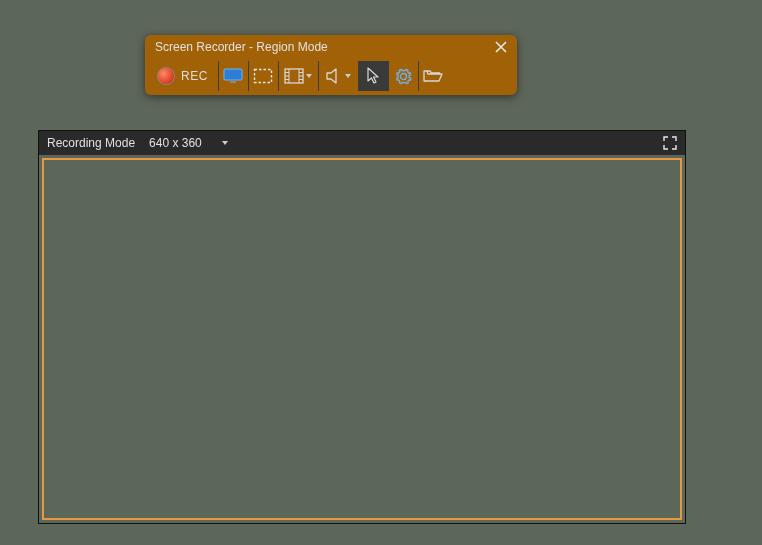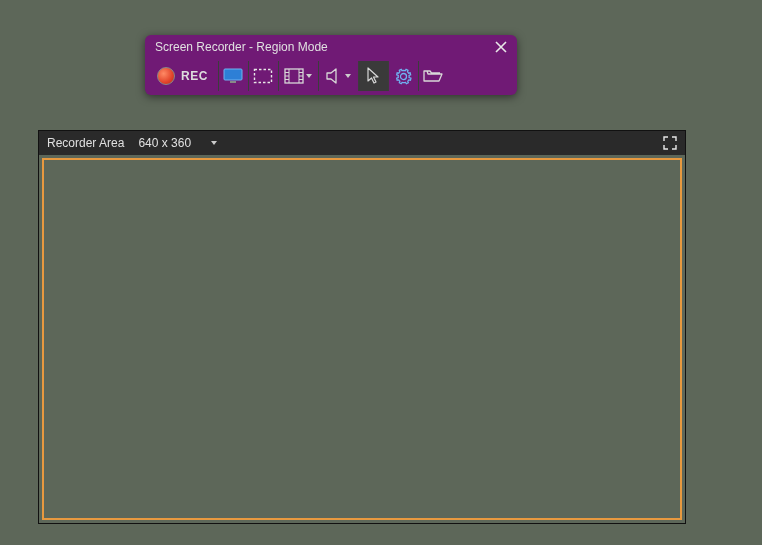--- a/index.html
+++ b/index.html
@@ -11,21 +11,21 @@
     font-size: 12px;
     color: #e8e8e8;
     position: relative;
     overflow: hidden;
   }
   .toolbar-window {
     position: absolute;
     left: 145px;
     top: 35px;
     width: 372px;
-    background: #701a75;
+    background: #a16207;
     border-radius: 6px;
     box-shadow: 0 2px 8px rgba(0,0,0,0.5);
   }
   .title-row {
     height: 24px;
     display: flex;
     align-items: center;
     padding: 0 6px 0 10px;
   }
   .title-text {
@@ -37,21 +37,20 @@
     width: 20px; height: 20px;
     display:flex; align-items:center; justify-content:center;
     cursor:pointer;
   }
   .tool-row {
     height: 36px;
     display: flex;
     align-items: stretch;
     padding: 2px 4px 4px 8px;
     gap: 0;
-    font-weight: bold;
   }
   .rec-btn {
     display:flex; align-items:center; gap:6px;
     padding: 0 10px 0 4px;
     cursor:pointer;
   }
   .rec-dot {
     width: 18px; height: 18px; border-radius:50%;
     background: radial-gradient(circle at 35% 35%, #ff8a65, #e2442a 60%, #b02a18);
     border: 1px solid #888;
@@ -163,21 +162,21 @@
     <div class="tbtn">
       <svg width="20" height="16" viewBox="0 0 20 16">
         <path d="M1 3 L1 13 L16 13 L19 6 L5 6 L4 3 Z M1 3 L7 3 L8.5 5 L17 5" fill="none" stroke="#d8d8d8" stroke-width="1.3" stroke-linejoin="round"></path>
       </svg>
     </div>
   </div>
 </div>
 
 <div class="region-panel">
   <div class="region-header">
-    <span>Recorder Area</span>
+    <span>Recording Mode</span>
     <div class="dim-select">
       <span>640 x 360</span>
       <span class="drop-caret"></span>
     </div>
     <div class="spacer"></div>
     <div class="expand-btn">
       <svg width="14" height="14" viewBox="0 0 14 14">
         <path d="M1 5 L1 1 L5 1 M9 1 L13 1 L13 5 M13 9 L13 13 L9 13 M5 13 L1 13 L1 9" fill="none" stroke="#e8e8e8" stroke-width="1.4"></path>
       </svg>
     </div>

